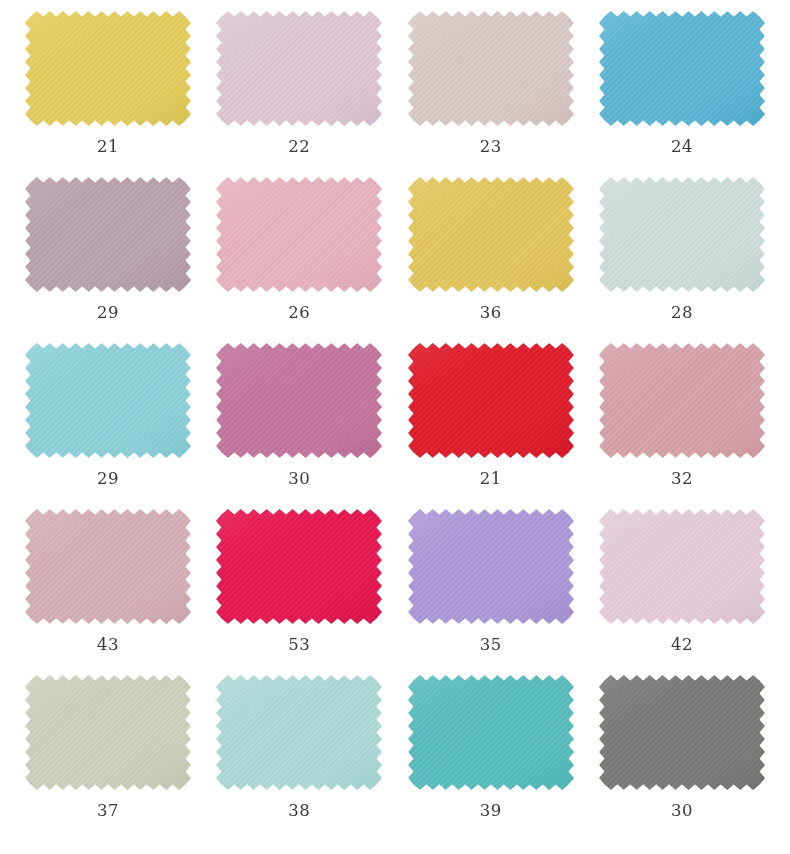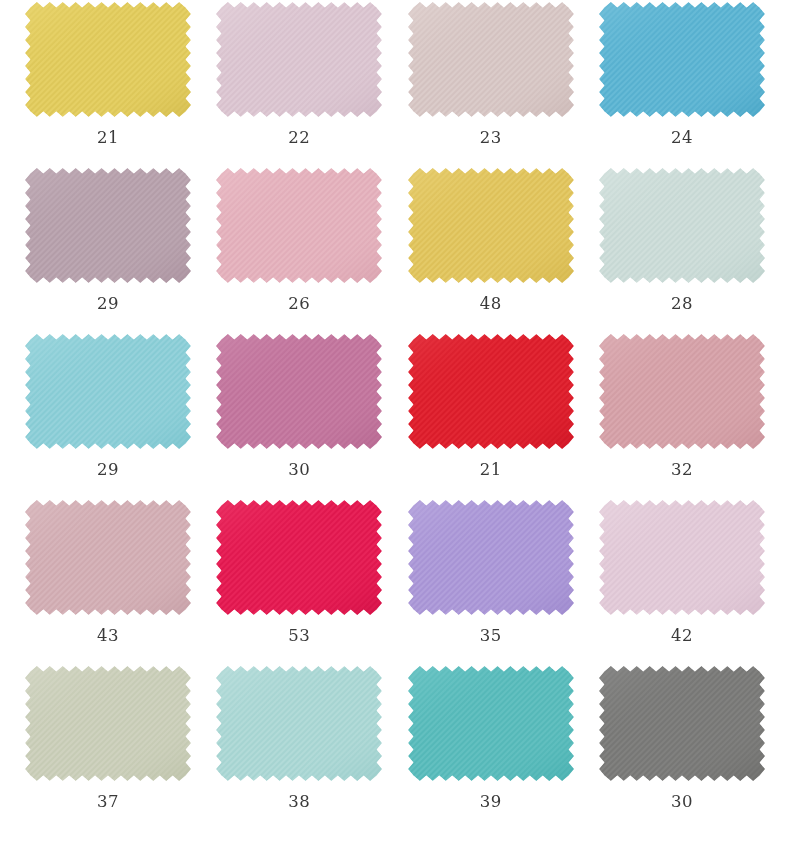--- a/index.html
+++ b/index.html
@@ -13,21 +13,21 @@
     height: 854px;
     font-family: "DejaVu Serif", "Liberation Serif", serif;
     -webkit-font-smoothing: antialiased;
     overflow: hidden;
   }
 
   #swatch-board {
     width: 790px;
     height: 854px;
     box-sizing: border-box;
-    padding: 2px 10px 6px 10px;
+    padding: 11px 10px 6px 10px;
     display: flex;
     flex-direction: column;
     justify-content: flex-start;
     background: #ffffff;
   }
 
   .swatch-row {
     display: flex;
     flex-direction: row;
     justify-content: space-between;
@@ -256,21 +256,21 @@
                 <path d="M 5.40,5.40 L 11.87,0.00 L 18.33,5.40 L 24.80,0.00 L 31.27,5.40 L 37.73,0.00 L 44.20,5.40 L 50.67,0.00 L 57.13,5.40 L 63.60,0.00 L 70.07,5.40 L 76.53,0.00 L 83.00,5.40 L 89.47,0.00 L 95.93,5.40 L 102.40,0.00 L 108.87,5.40 L 115.33,0.00 L 121.80,5.40 L 128.27,0.00 L 134.73,5.40 L 141.20,0.00 L 147.67,5.40 L 154.13,0.00 L 160.60,5.40 L 166.00,11.91 L 160.60,18.42 L 166.00,24.94 L 160.60,31.45 L 166.00,37.96 L 160.60,44.47 L 166.00,50.99 L 160.60,57.50 L 166.00,64.01 L 160.60,70.53 L 166.00,77.04 L 160.60,83.55 L 166.00,90.06 L 160.60,96.57 L 166.00,103.09 L 160.60,109.60 L 154.13,115.00 L 147.67,109.60 L 141.20,115.00 L 134.73,109.60 L 128.27,115.00 L 121.80,109.60 L 115.33,115.00 L 108.87,109.60 L 102.40,115.00 L 95.93,109.60 L 89.47,115.00 L 83.00,109.60 L 76.53,115.00 L 70.07,109.60 L 63.60,115.00 L 57.13,109.60 L 50.67,115.00 L 44.20,109.60 L 37.73,115.00 L 31.27,109.60 L 24.80,115.00 L 18.33,109.60 L 11.87,115.00 L 5.40,109.60 L 0.00,103.09 L 5.40,96.57 L 0.00,90.06 L 5.40,83.55 L 0.00,77.04 L 5.40,70.53 L 0.00,64.01 L 5.40,57.50 L 0.00,50.99 L 5.40,44.47 L 0.00,37.96 L 5.40,31.45 L 0.00,24.94 L 5.40,18.43 L 0.00,11.91 Z"></path>
               </clipPath>
             </defs>
             <g clip-path="url(#clip6)">
               <path d="M 5.40,5.40 L 11.87,0.00 L 18.33,5.40 L 24.80,0.00 L 31.27,5.40 L 37.73,0.00 L 44.20,5.40 L 50.67,0.00 L 57.13,5.40 L 63.60,0.00 L 70.07,5.40 L 76.53,0.00 L 83.00,5.40 L 89.47,0.00 L 95.93,5.40 L 102.40,0.00 L 108.87,5.40 L 115.33,0.00 L 121.80,5.40 L 128.27,0.00 L 134.73,5.40 L 141.20,0.00 L 147.67,5.40 L 154.13,0.00 L 160.60,5.40 L 166.00,11.91 L 160.60,18.42 L 166.00,24.94 L 160.60,31.45 L 166.00,37.96 L 160.60,44.47 L 166.00,50.99 L 160.60,57.50 L 166.00,64.01 L 160.60,70.53 L 166.00,77.04 L 160.60,83.55 L 166.00,90.06 L 160.60,96.57 L 166.00,103.09 L 160.60,109.60 L 154.13,115.00 L 147.67,109.60 L 141.20,115.00 L 134.73,109.60 L 128.27,115.00 L 121.80,109.60 L 115.33,115.00 L 108.87,109.60 L 102.40,115.00 L 95.93,109.60 L 89.47,115.00 L 83.00,109.60 L 76.53,115.00 L 70.07,109.60 L 63.60,115.00 L 57.13,109.60 L 50.67,115.00 L 44.20,109.60 L 37.73,115.00 L 31.27,109.60 L 24.80,115.00 L 18.33,109.60 L 11.87,115.00 L 5.40,109.60 L 0.00,103.09 L 5.40,96.57 L 0.00,90.06 L 5.40,83.55 L 0.00,77.04 L 5.40,70.53 L 0.00,64.01 L 5.40,57.50 L 0.00,50.99 L 5.40,44.47 L 0.00,37.96 L 5.40,31.45 L 0.00,24.94 L 5.40,18.43 L 0.00,11.91 Z" fill="#e2c660"></path>
               <rect width="166" height="115" fill="url(#weave6)"></rect>
               <rect width="166" height="115" fill="url(#sheen6)"></rect>
             </g>
           </svg>
         </div>
-        <div class="chip-label">48</div>
+        <div class="chip-label">36</div>
       </div>
       <div class="swatch-cell">
         <div class="chip-wrap">
           <svg class="chip" viewBox="0 0 166 115" preserveAspectRatio="none">
             <defs>
               <linearGradient id="sheen7" x1="0" y1="0" x2="0.85" y2="1">
                 <stop offset="0" stop-color="#dbe7e4" stop-opacity="0.55"></stop>
                 <stop offset="0.42" stop-color="#cdddd9" stop-opacity="0"></stop>
                 <stop offset="0.72" stop-color="#cdddd9" stop-opacity="0"></stop>
                 <stop offset="1" stop-color="#bacfca" stop-opacity="0.5"></stop>

